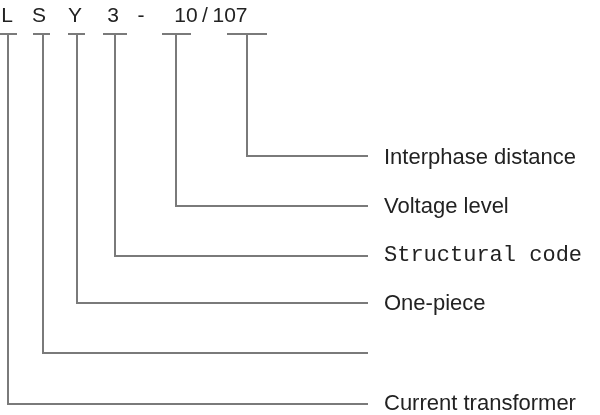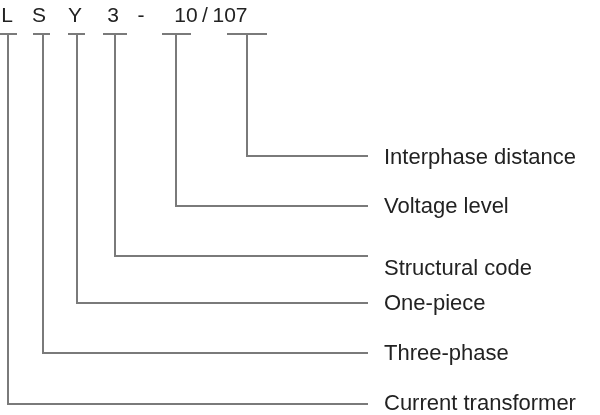--- a/index.html
+++ b/index.html
@@ -66,21 +66,21 @@
   
   .label{
     position:absolute;left:384px;
     transform:translateY(-50%);
     font-size:22px;line-height:28px;
     color:var(--text);
     white-space:nowrap;
   }
   .label-0{top:157px;text-align:right;}
   .label-1{top:206px;}
-  .label-2{top:268px;}
+  .label-2{top:256px;font-family:Liberation Mono, monospace;}
   .label-3{top:303px;}
   .label-4{top:353px;}
   .label-5{top:403px;}
 </style>
 </head>
 <body>
 
 <div class="diagram">
 
   <span class="tok tok-0">L</span>
@@ -110,16 +110,15 @@
   <div class="hline h-10"></div>
   <div class="hline h-3"></div>
   <div class="hline h-Y"></div>
   <div class="hline h-S"></div>
   <div class="hline h-L"></div>
 
   <div class="label label-0">Interphase distance</div>
   <div class="label label-1">Voltage level</div>
   <div class="label label-2">Structural code</div>
   <div class="label label-3">One-piece</div>
-  <div class="label label-4">Three-phase</div>
   <div class="label label-5">Current transformer</div>
 
 </div>
 
 </body></html>

